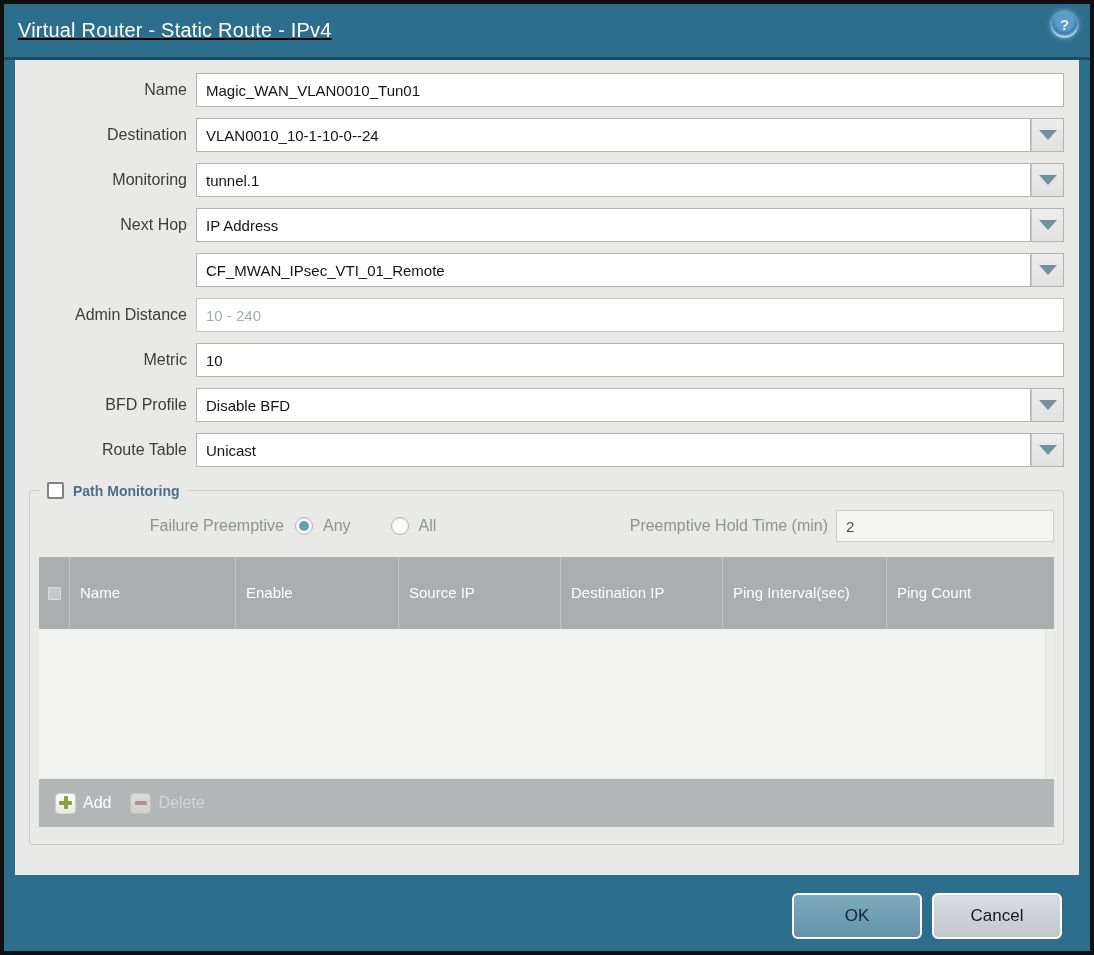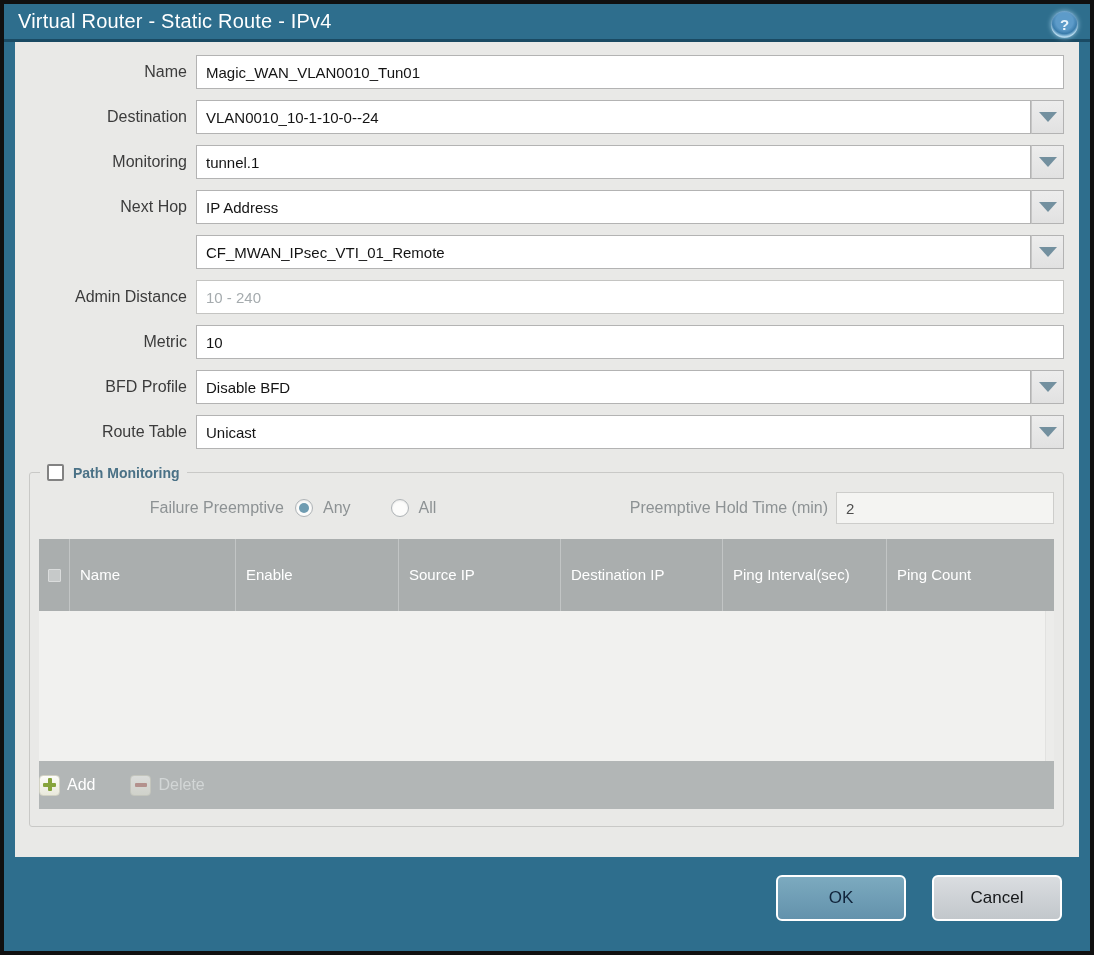--- a/index.html
+++ b/index.html
@@ -2,22 +2,22 @@
 <html><head>
 <meta charset="utf-8">
 <style>
   * { margin:0; padding:0; box-sizing:border-box; }
   html,body { width:1094px; height:955px; overflow:hidden; background:#0e0e0e;
               font-family:"Liberation Sans", sans-serif; }
 
   .window { position:absolute; inset:0; background:#2e6e8d; border:4px solid #101010; }
 
   
-  .titlebar { height:38px; display:flex; align-items:center; padding:0 14px;
-              position:relative; border-bottom:3px solid #1a4a63; }
+  .titlebar { height:56px; display:flex; align-items:center; padding:0 14px;
+              position:relative; border-bottom:3px solid #1a4a63;text-decoration:underline; }
   .titlebar .title { color:#ffffff; font-size:20px; letter-spacing:.2px; }
   .help { position:absolute; right:12px; top:7px; width:27px; height:27px; border-radius:50%;
           background:radial-gradient(circle at 50% 38%, #5d9bc9 0 40%, #3a7cab 58%, #a9d4ec 72%, #3f7fa9 88%, #24618b 100%);
           box-shadow:0 0 5px rgba(170,215,240,.8), inset 0 0 2px rgba(255,255,255,.6);
           display:flex; align-items:center; justify-content:center;
           color:#eaf5fc; font-size:15px; font-weight:bold; cursor:pointer; }
 
   
   .content { margin:0 11px; height:815px; background:#e9e9e7; padding-top:13px; }
 
@@ -63,40 +63,40 @@
   .th { display:flex; align-items:center; padding-left:10px; padding-right:6px;
         color:#fff; font-size:15px; border-left:1px solid #c2c5c5; line-height:1.35; }
   .th.sel-col { width:30px; border-left:none; justify-content:center; padding:0; }
   .th.c1 { width:166px; } .th.c2 { width:163px; } .th.c3 { width:162px; }
   .th.c4 { width:162px; } .th.c5 { width:164px; } .th.c6 { flex:1; }
   .hdr-cbx { width:13px; height:13px; background:#c6c9c9; border:1px solid #dadcdc; border-radius:1px; }
   .tbl-body { height:150px; background:#f1f1ef; position:relative; }
   .scroll-strip { position:absolute; top:0; right:0; width:9px; height:100%;
                   background:#ececea; border-left:1px solid #e2e2e0; }
   .tbl-foot { height:48px; background:#b2b6b6; display:flex; align-items:center;
-              padding-left:0; gap:35px; }
+              padding-left:16px; gap:19px; }
   .tool { display:flex; align-items:center; gap:7px; cursor:pointer; }
   .tool .label { color:#fff; font-size:16px; }
   .sq-icon { width:21px; height:21px; border-radius:4px; position:relative;
              background:linear-gradient(#fcfcf8,#e9e9dc); border:1px solid #d2d2c4; }
   .sq-icon.plus::before { content:""; position:absolute; left:50%; top:50%; width:13px; height:4px;
                           margin:-2px 0 0 -7px; background:#86a43c; border-radius:1px; }
   .sq-icon.plus::after  { content:""; position:absolute; left:50%; top:50%; width:4px; height:13px;
                           margin:-7px 0 0 -2px; background:#86a43c; border-radius:1px; }
   .sq-icon.minus::before{ content:""; position:absolute; left:50%; top:50%; width:12px; height:4px;
                           margin:-2px 0 0 -6px; background:#b5736d; border-radius:1px; }
   .tool.disabled .sq-icon { opacity:.55; }
   .tool.disabled .label { color:#d2d6d6; }
 
   
   .footerbar { position:relative; height:88px; }
   .btn { position:absolute; top:18px; width:130px; height:46px; border-radius:6px;
          border:2px solid #ffffff; display:flex; align-items:center; justify-content:center;
          font-size:17px; cursor:pointer; }
-  .btn.ok { right:184px; background:linear-gradient(#7caabf,#6392ac); color:#10233a; }
+  .btn.ok { right:168px; background:linear-gradient(#7caabf,#6392ac); color:#10233a; }
   .btn.cancel { right:28px; background:linear-gradient(#dadde0,#c2c7cb); color:#16181a; }
 </style>
 </head>
 <body>
 
 <div class="window">
 
   <div class="titlebar">
     <span class="title">Virtual Router - Static Route - IPv4</span>
     <span class="help">?</span>

